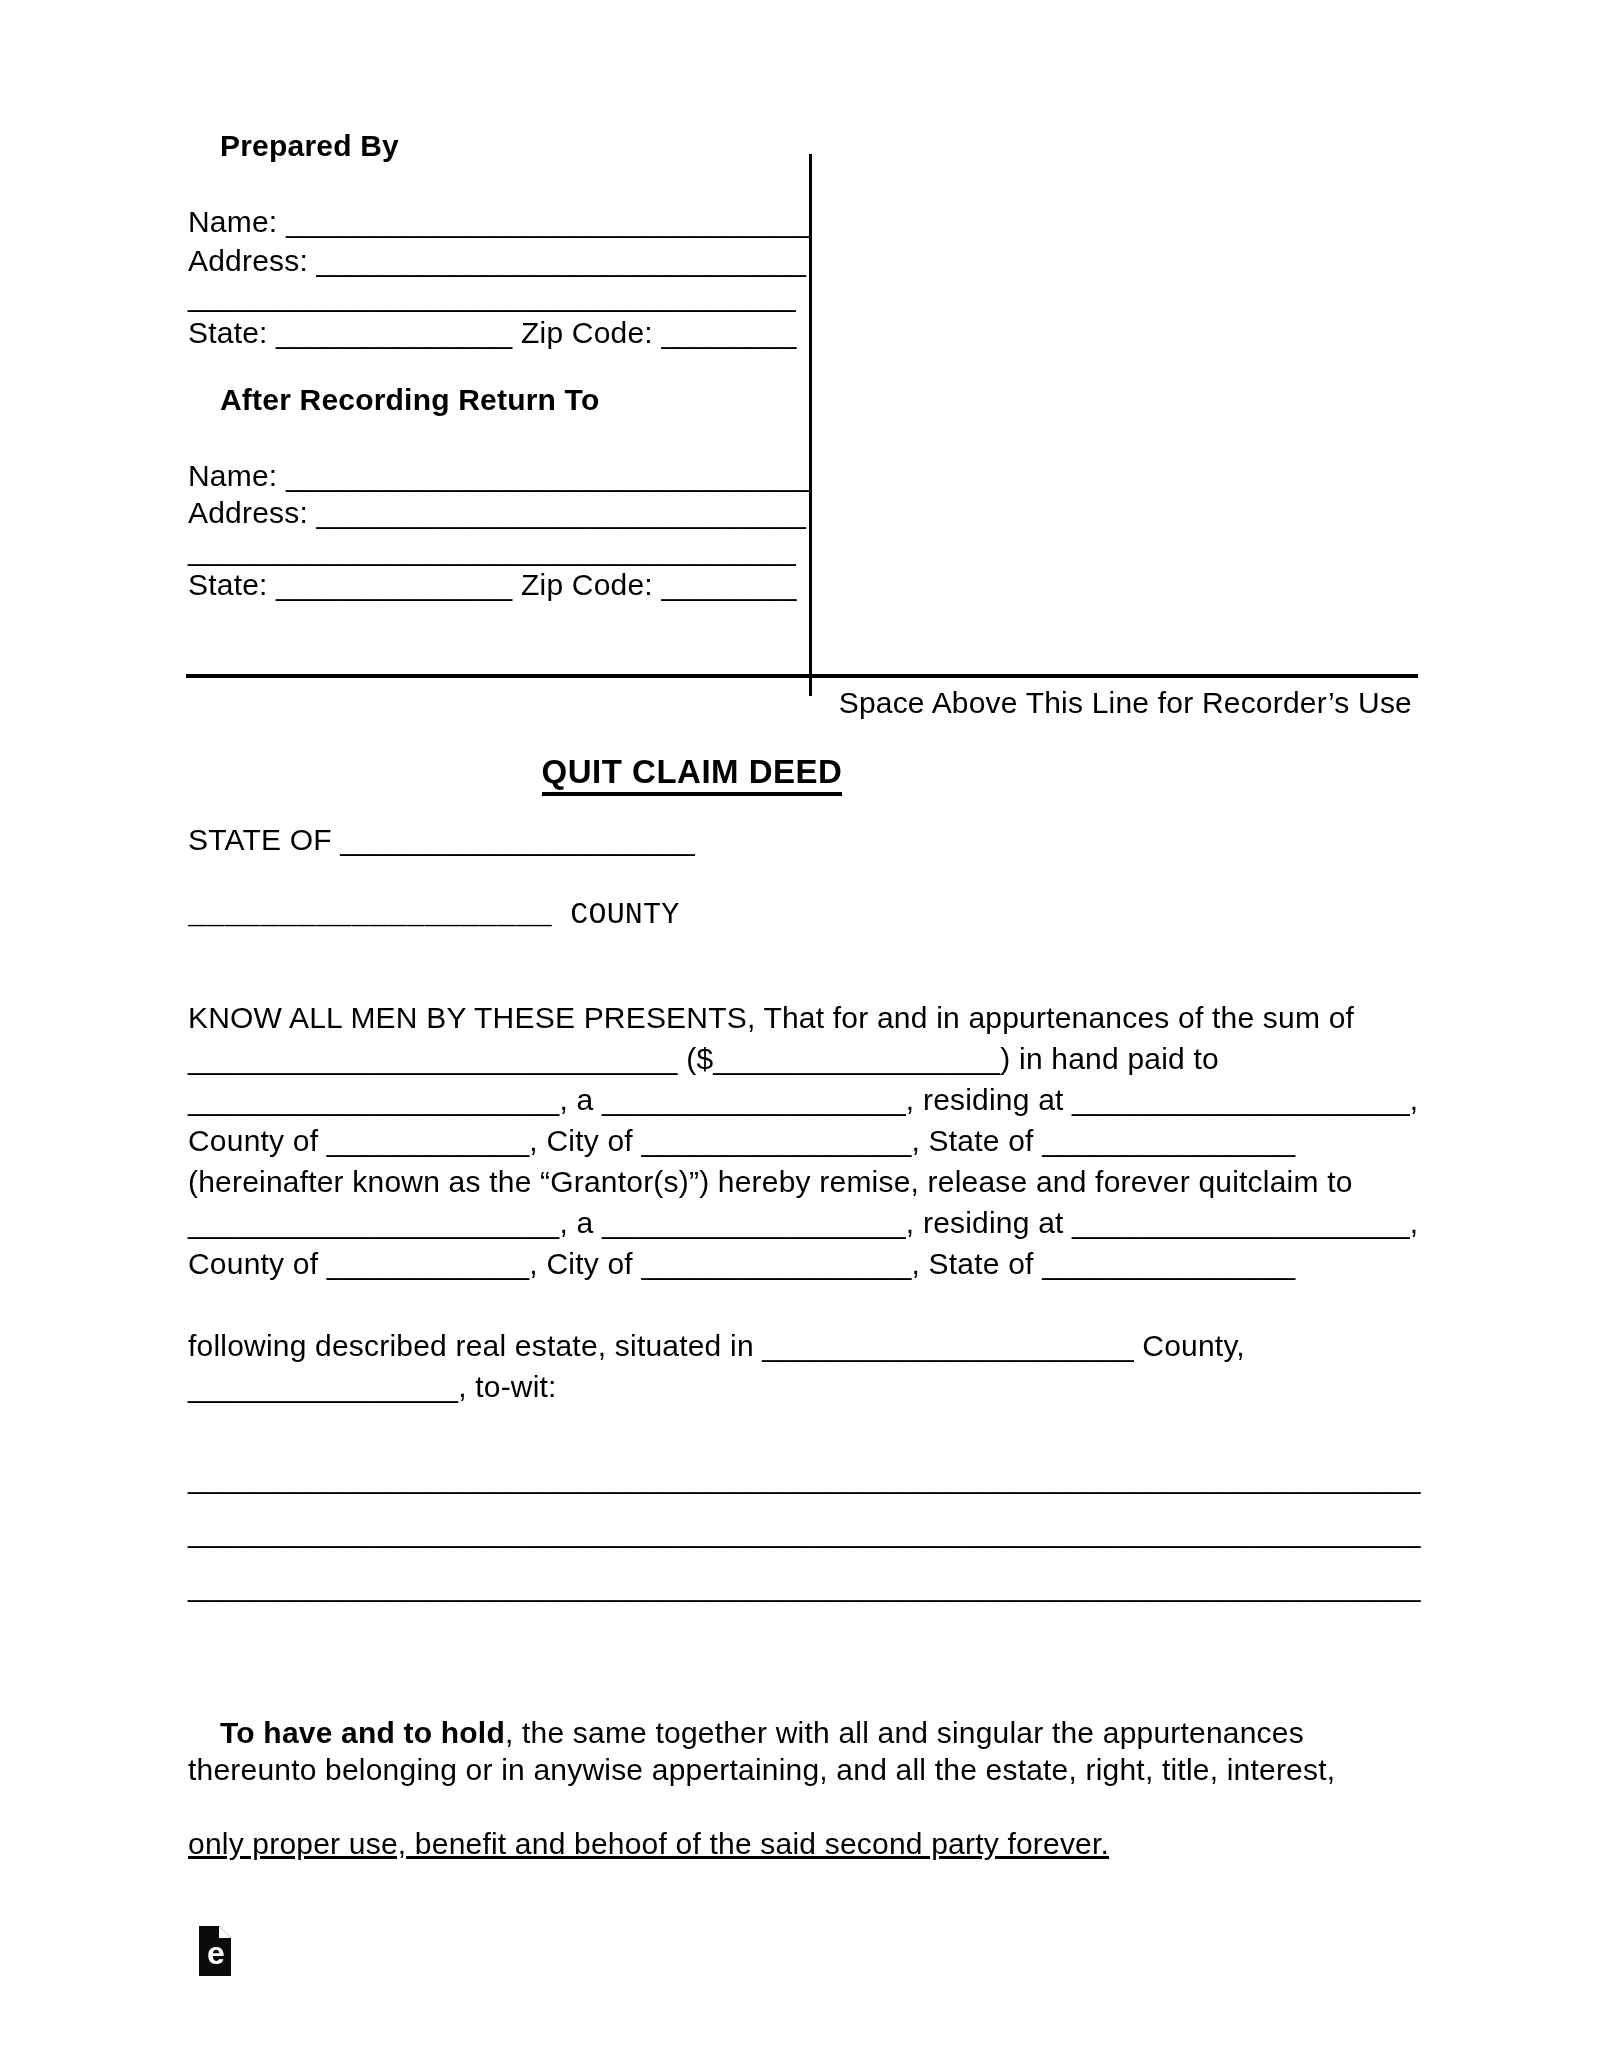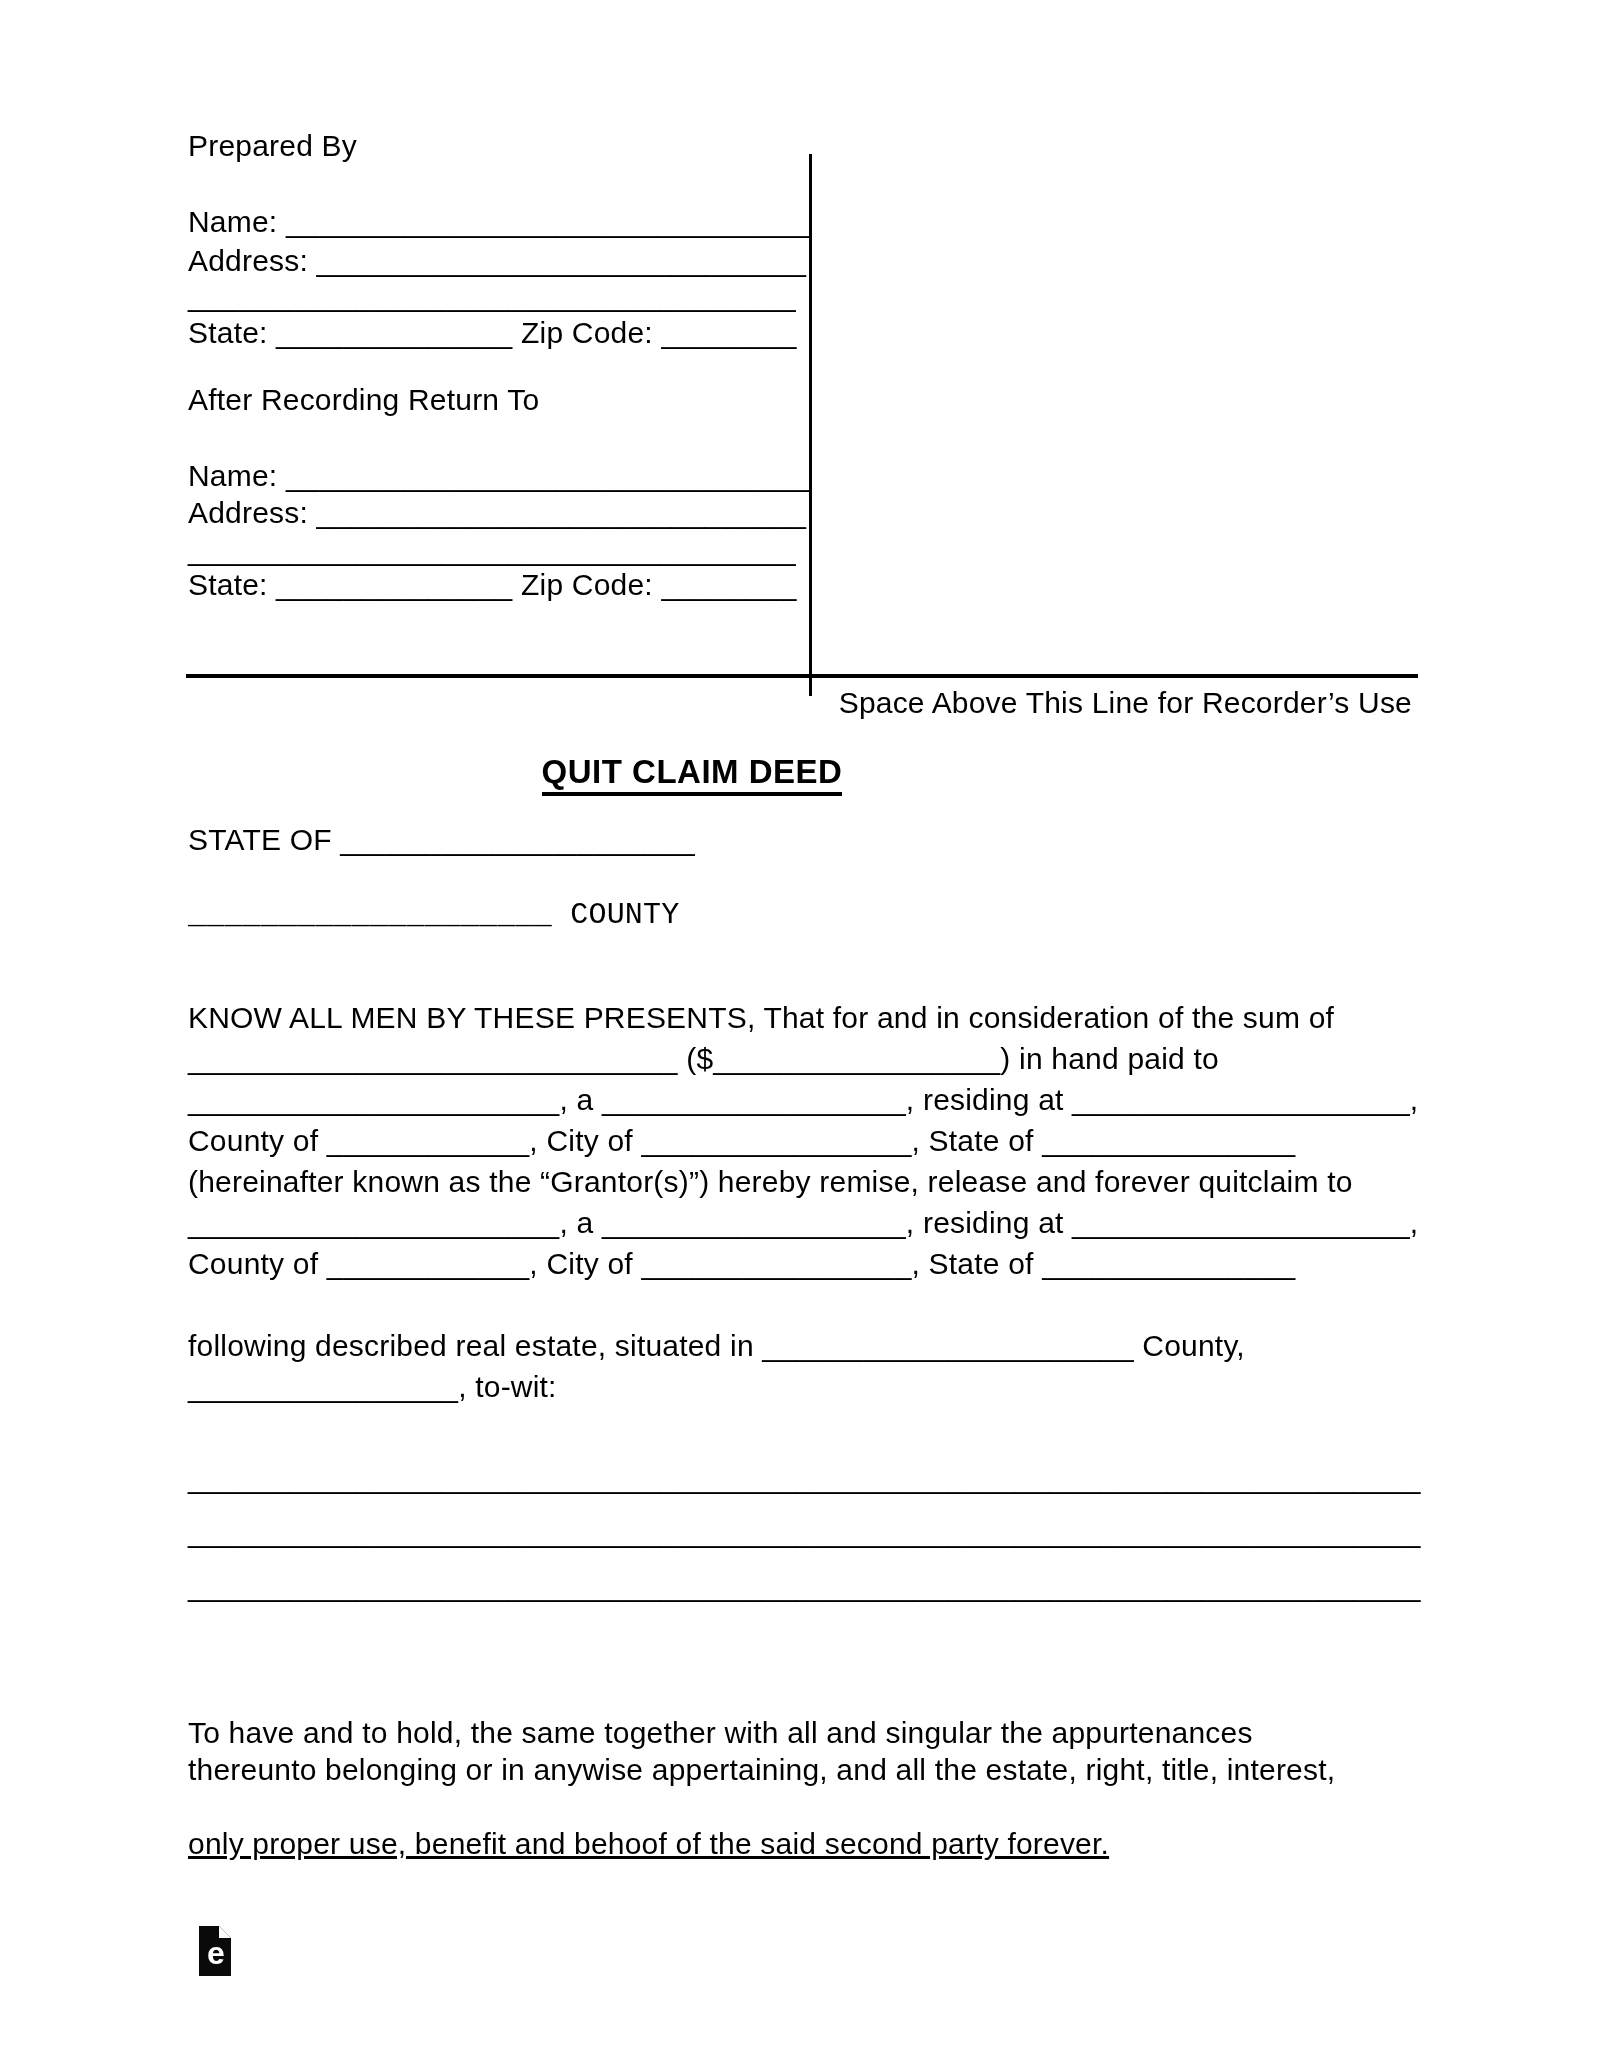--- a/index.html
+++ b/index.html
@@ -17,21 +17,21 @@
     overflow: hidden;
   }
   .line {
     position: absolute;
     left: 188px;
     font-size: 30px;
     line-height: 1;
     white-space: pre;
     letter-spacing: 0.2px;
   }
-  .bold { font-weight: normal; }
+  .bold { font-weight: bold; margin-left: 32px; }
   .center {
     left: 0;
     width: 1384px;
     text-align: center;
   }
   .right-note {
     left: auto;
     right: 188px;
   }
   .doc-title {
@@ -122,21 +122,21 @@
 
   <div class="vline"></div>
   <div class="hline"></div>
   <div class="line right-note t-recorder">Space Above This Line for Recorder’s Use</div>
 
   <div class="line center doc-title t-title"><span class="underlined">QUIT CLAIM DEED</span></div>
 
   <div class="line t-stateof">STATE OF _____________________</div>
   <div class="line t-county">____________________ COUNTY</div>
 
-  <div class="line b0">KNOW ALL MEN BY THESE PRESENTS, That for and in consideration of the sum of</div>
+  <div class="line b0">KNOW ALL MEN BY THESE PRESENTS, That for and in appurtenances of the sum of</div>
   <div class="line b1">_____________________________ ($_________________) in hand paid to</div>
   <div class="line b2">______________________, a __________________, residing at ____________________,</div>
   <div class="line b3">County of ____________, City of ________________, State of _______________</div>
   <div class="line b4">(hereinafter known as the “Grantor(s)”) hereby remise, release and forever quitclaim to</div>
   <div class="line b5">______________________, a __________________, residing at ____________________,</div>
   <div class="line b6">County of ____________, City of ________________, State of _______________</div>
   <div class="line b8">following described real estate, situated in ______________________ County,</div>
   <div class="line b9">________________, to-wit:</div>
 
   <div class="line lg0">_________________________________________________________________________</div>

